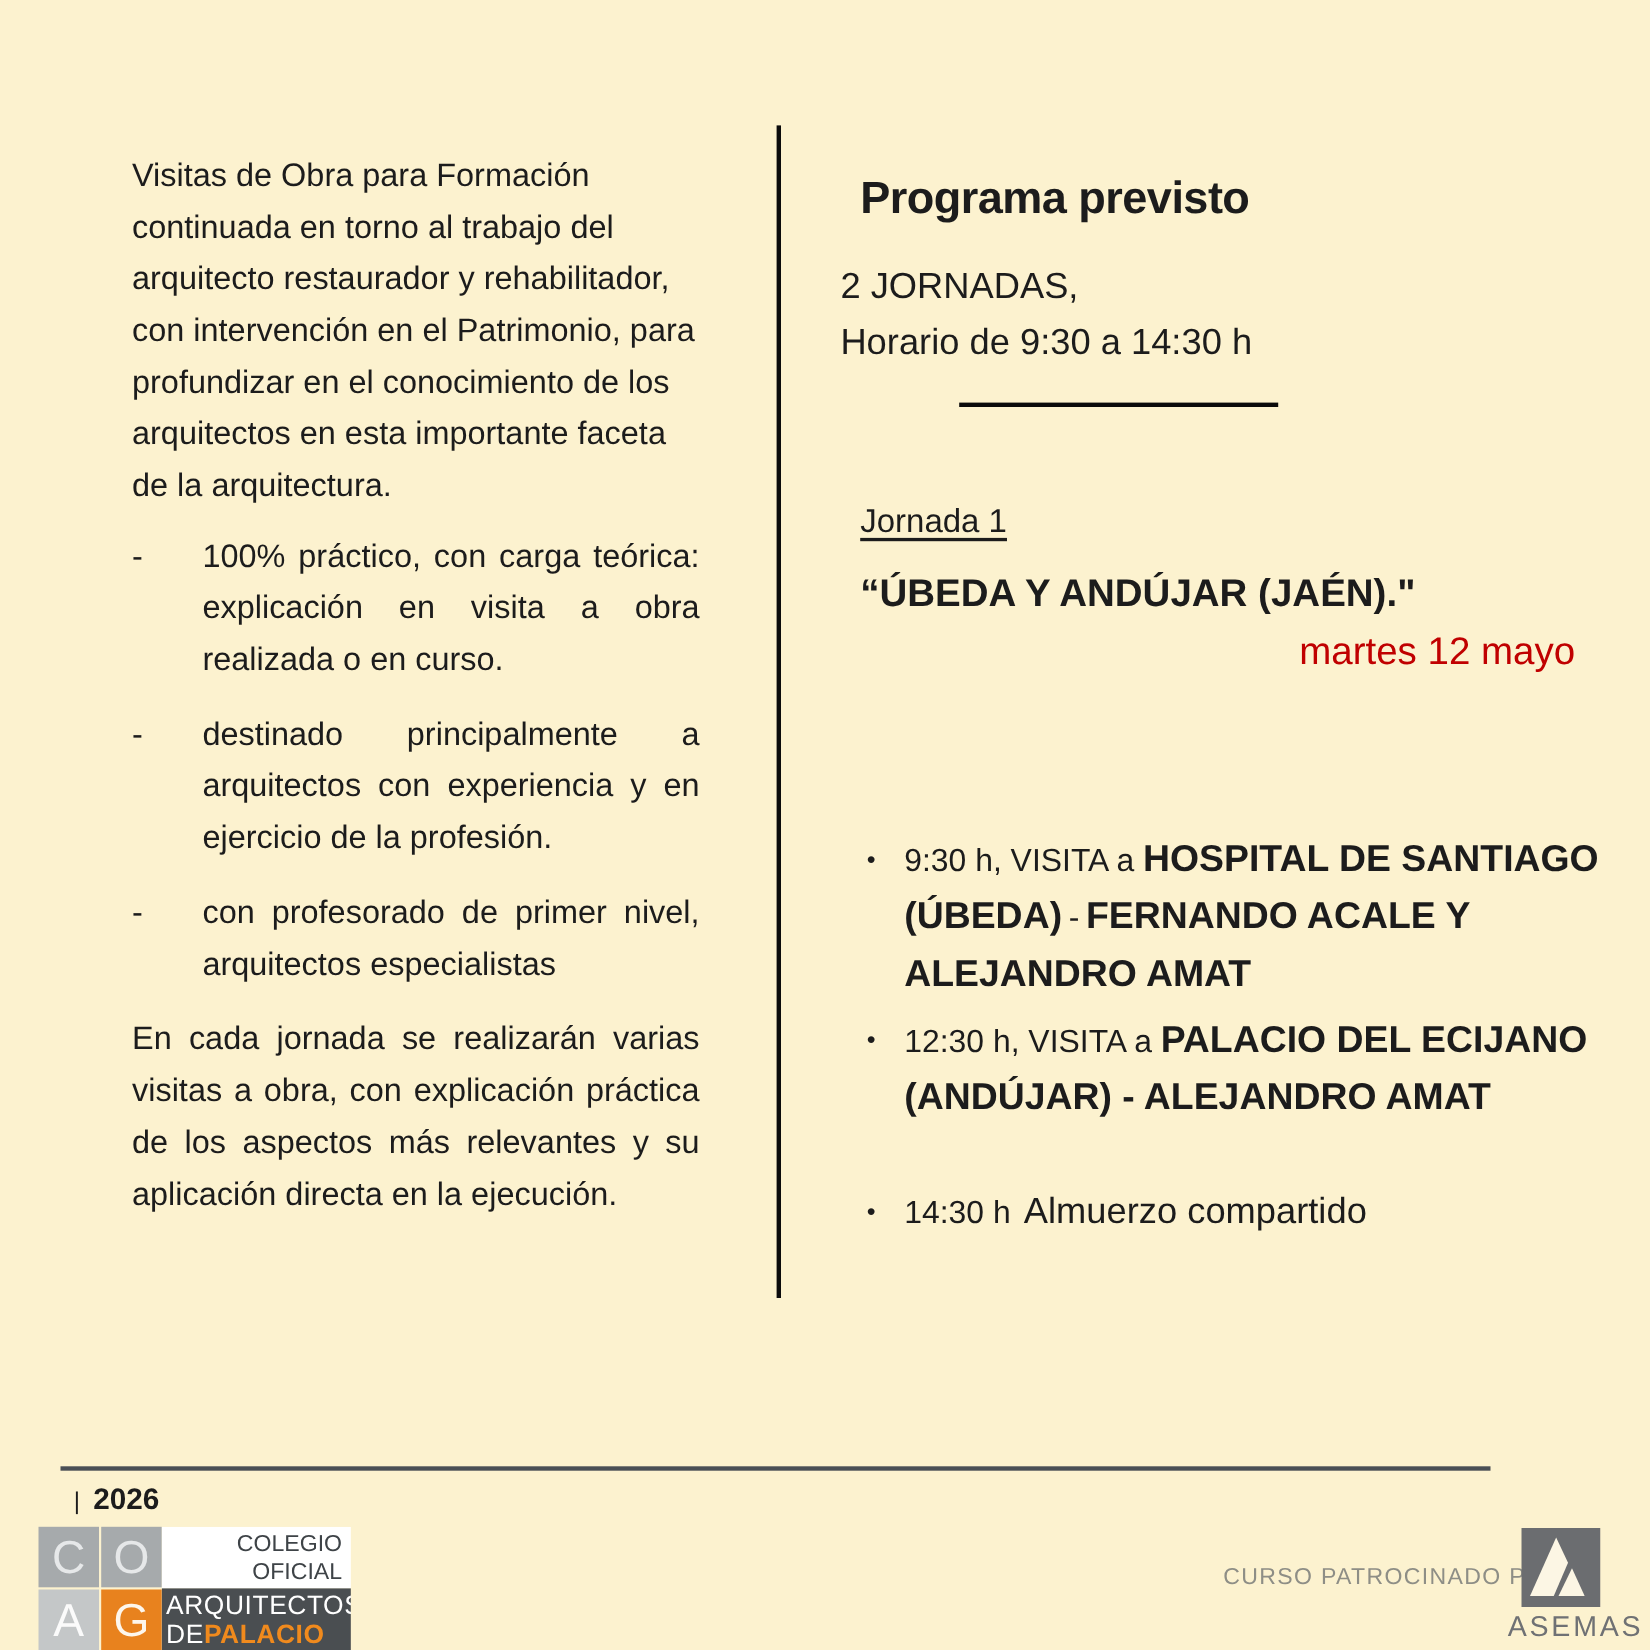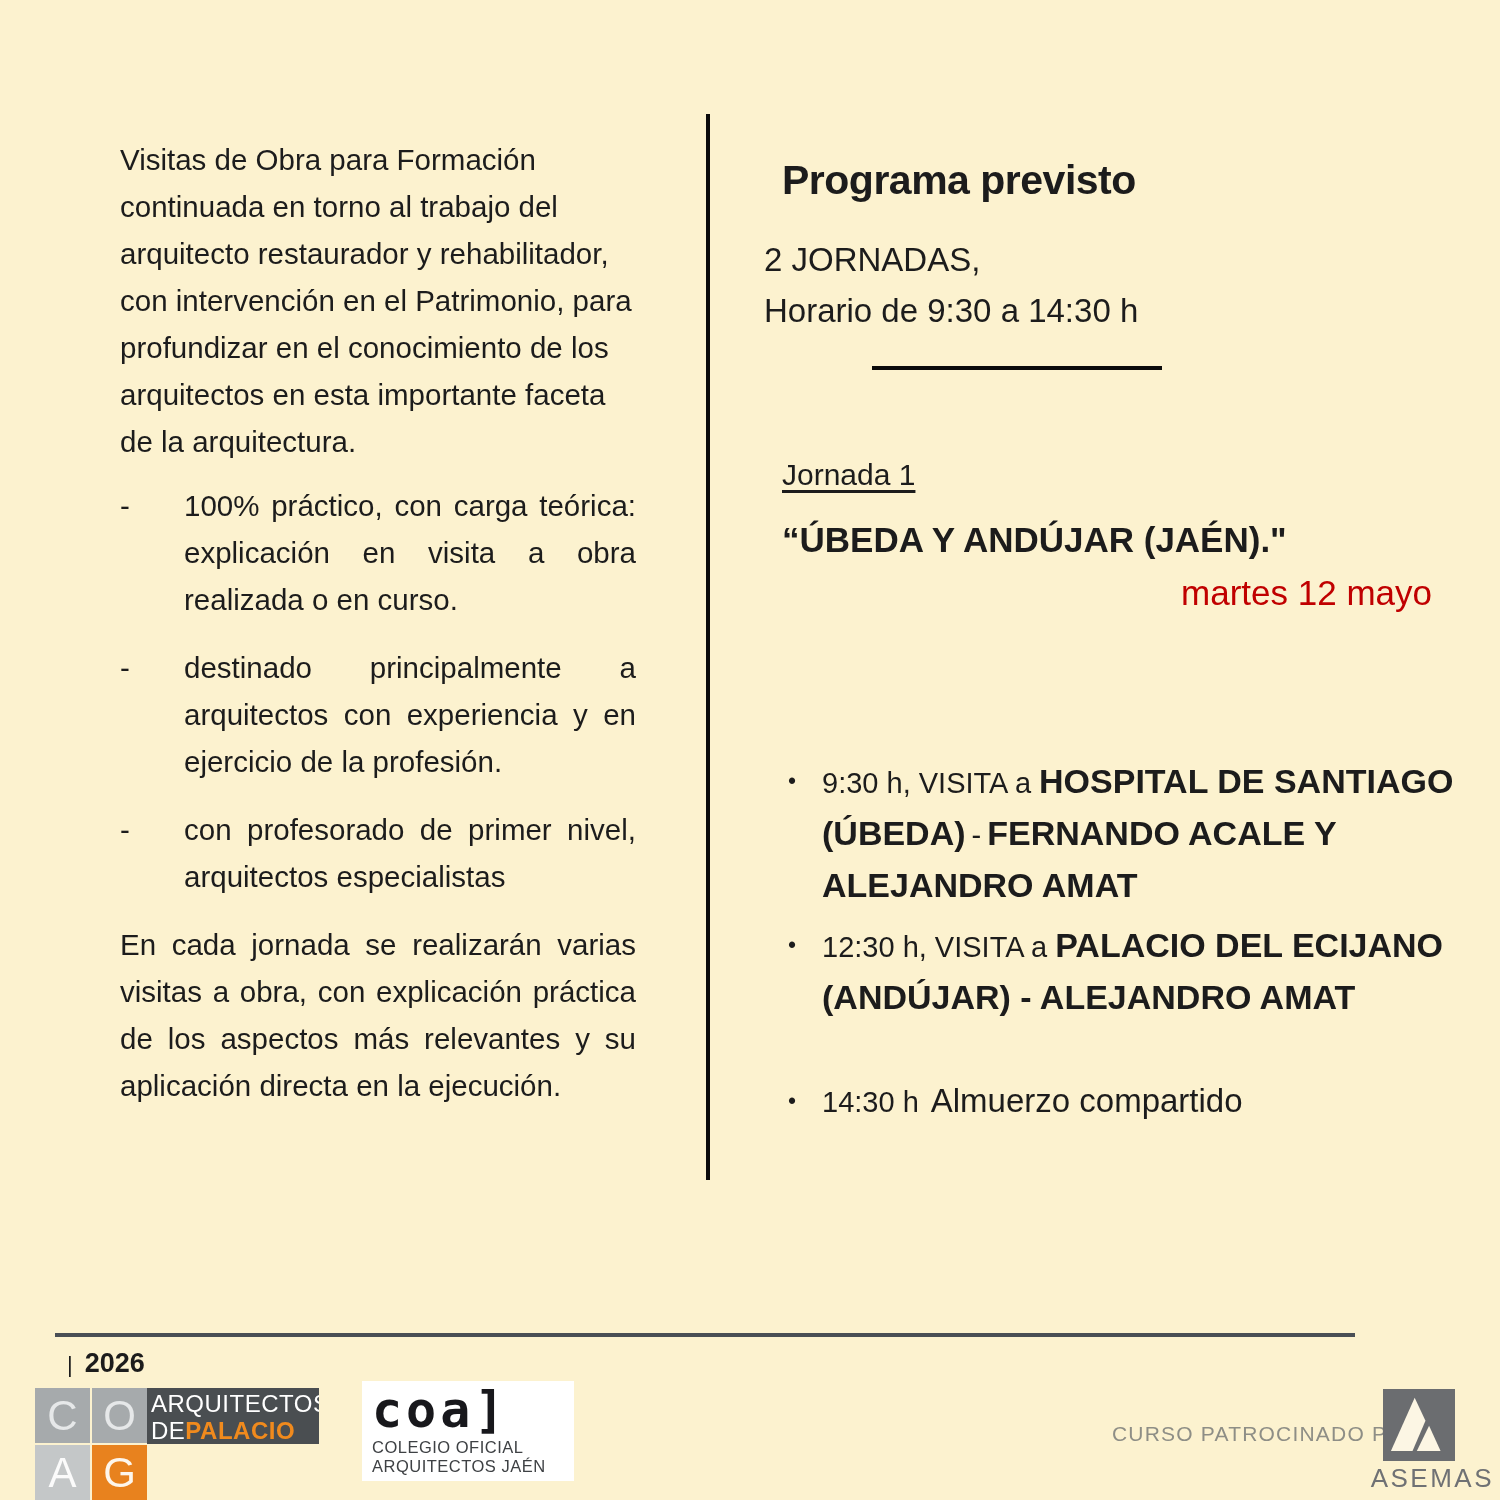--- a/index.html
+++ b/index.html
@@ -133,32 +133,31 @@
   </div>
 
   <div class="coag">
     <div class="coag-grid">
       <div class="sq">C</div>
       <div class="sq">O</div>
       <div class="sq a">A</div>
       <div class="sq g">G</div>
     </div>
     <div class="coag-text">
+      <div class="coag-top">
+        <div>COLEGIO</div>
+        <div>OFICIAL</div>
+      </div>
       <div class="coag-bottom">
         <div>ARQUITECTOS</div>
         <div><span>DE</span><span class="gr">PALACIO</span></div>
       </div>
     </div>
   </div>
 
-  <div class="coaj">
-    <div class="coaj-mark">coa]</div>
-    <div class="coaj-l1">COLEGIO OFICIAL</div>
-    <div class="coaj-l2">ARQUITECTOS JAÉN</div>
-  </div>
 
   <div class="sponsor">CURSO PATROCINADO POR</div>
 
   <div class="asemas">
     <svg width="72" height="72" viewBox="0 0 100 100">
       <rect x="0" y="0" width="100" height="100" fill="#6B6D70"></rect>
       <polygon points="44,12 59,44 41,86 11,86" fill="#FCF6E4"></polygon>
       <polygon points="64,51 80,86 47,86" fill="#FCF6E4"></polygon>
     </svg>
     <div class="asemas-name">ASEMAS</div>

